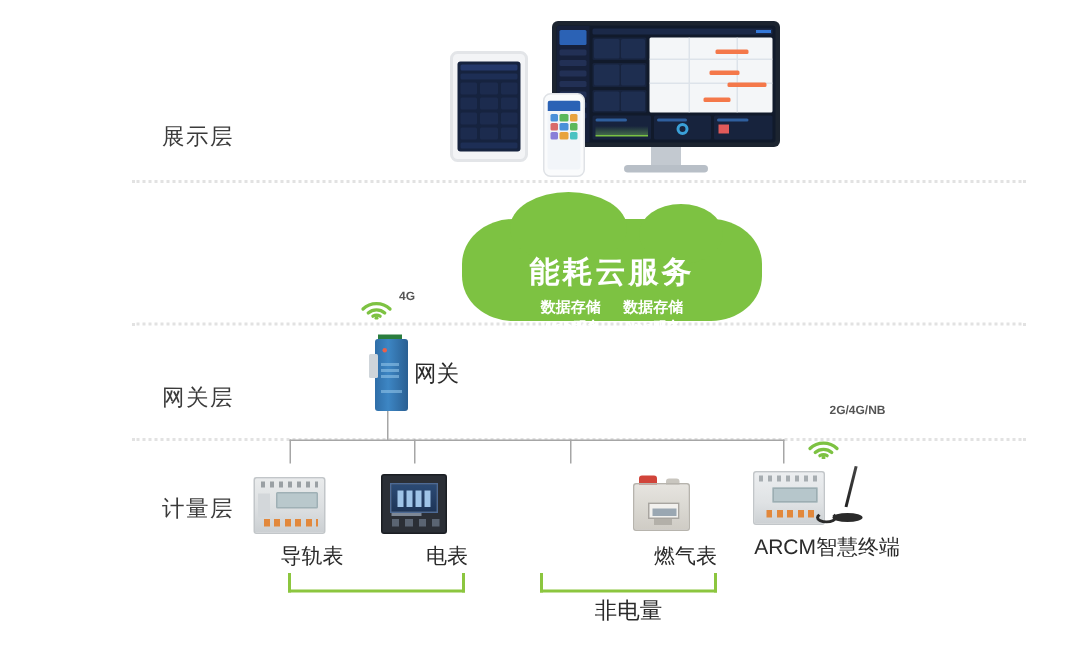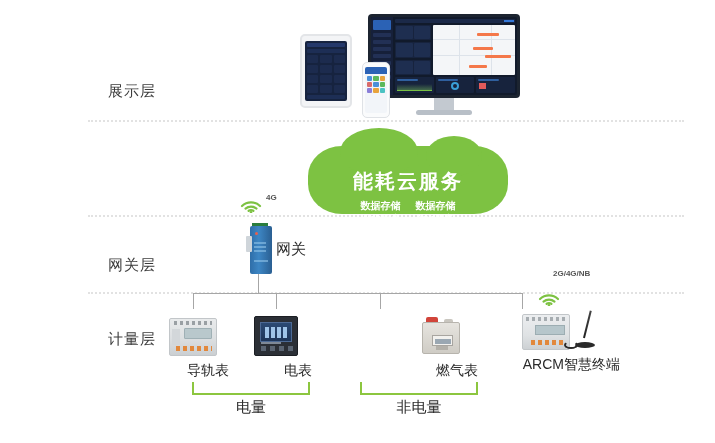--- a/index.html
+++ b/index.html
@@ -132,21 +132,21 @@
 
   
   .meter { position:absolute; width:72px; text-align:right; }
   .meter-img { height:48px; display:flex; align-items:flex-end; justify-content:center; }
   .meter-name { font-size:14px; color:#2b2b2b; margin-top:6px; font-weight:500; white-space:nowrap; }
 
   .m1 { left:157px; top:308px; }
   .m2 { left:240px; top:308px; }
   .m3 { left:344px; top:302px; }
   .m4 { left:406px; top:306px; }
-  .m5 { left:500px; top:304px; width:120px; }
+  .m5 { left:480px; top:304px; width:120px; }
 
   
   .din { position:relative; width:48px; height:38px;
      background:linear-gradient(to bottom,#e9ebec 0%,#dcdfe1 55%,#cbcfd2 100%);
      border:1px solid #c2c6c9; border-radius:2px; }
   .din .scr { position:absolute; left:14px; top:9px; width:28px; height:11px;
      background:#b9c8cc; border:1px solid #9fb0b5; border-radius:1px;}
   .din .terms { position:absolute; left:4px; top:2px; width:38px; height:4px;
      background:repeating-linear-gradient(to right,#9aa0a4 0 3px,transparent 3px 6px);}
   .din .btns { position:absolute; left:6px; bottom:4px; width:36px; height:5px;
@@ -453,16 +453,15 @@
         <div class="rod"></div>
           <div class="base"></div>
           <div class="cable"></div>
       </div>
     </div>
     <div class="meter-name">ARCM智慧终端</div>
   </div>
 
   <div class="bracket bk1"></div>
   <div class="bracket bk2"></div>
-  <div class="bracket-label bl1">电量</div>
   <div class="bracket-label bl2">非电量</div>
 
 </div>
 
 </body></html>

